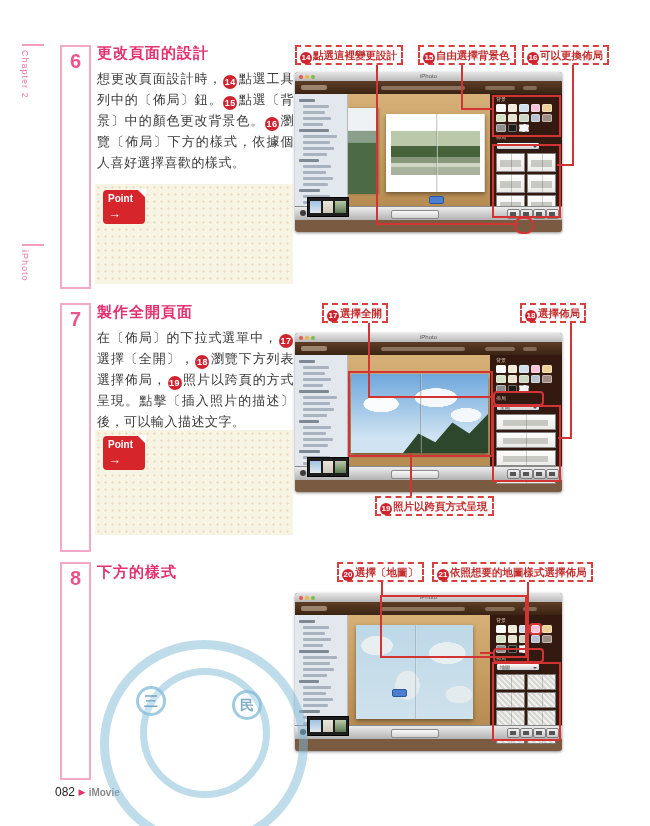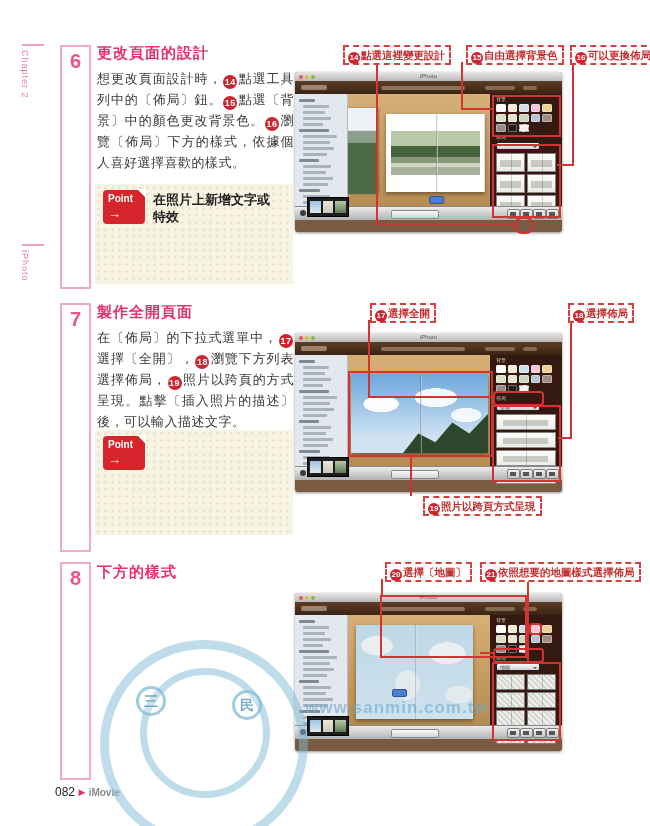--- a/index.html
+++ b/index.html
@@ -20,21 +20,21 @@
     background-image:radial-gradient(rgba(224,186,150,.38) 1px,transparent 1.2px);background-size:7px 7px;}
   .pbadge{position:absolute;left:8px;top:6px;width:42px;height:34px;background:#d6262b;border-radius:4px;}
   .pbadge:after{content:"";position:absolute;right:-1px;top:-1px;border-style:solid;border-width:0 9px 9px 0;
     border-color:transparent #fff transparent transparent;}
   .pbadge .pl{position:absolute;left:5px;top:3px;color:#fff;font-size:10px;font-weight:bold;}
   .pbadge .pa{position:absolute;left:5px;top:16px;color:#fff;font-size:13px;font-weight:bold;}
   .ptitle{position:absolute;left:58px;top:7px;width:128px;font-size:13px;font-weight:bold;color:#222;line-height:17px;}
   .pbody{position:absolute;left:9px;width:180px;font-size:12px;line-height:19px;letter-spacing:.5px;text-align:justify;}
   
   .callout{position:absolute;background:#fff;border:2px dashed #d84040;padding:1px 4px 1px 2px;
-    font-size:10.5px;font-weight:bold;color:#c22f2f;white-space:nowrap;height:14px;line-height:14px;z-index:6;margin-left:48px;}
+    font-size:10.5px;font-weight:bold;color:#c22f2f;white-space:nowrap;height:14px;line-height:14px;z-index:6;}
   .callout .numchip{width:12px;height:12px;line-height:12px;font-size:8px;vertical-align:-1px;}
   
   .rl{position:absolute;background:#d23434;z-index:5;}
   .r-rect{position:absolute;border:2px solid #d23434;z-index:5;}
   .r-circ{position:absolute;border:2px solid #d23434;border-radius:8px;z-index:5;}
   
   .win{position:absolute;left:295px;width:267px;border-radius:3px;overflow:hidden;
        box-shadow:0 1px 3px rgba(0,0,0,.45);background:#7a5a40;z-index:1;}
   .titlebar{height:9px;background:linear-gradient(#e6e6e6,#b9b9b9);position:relative;}
   .titlebar .dot{position:absolute;top:2.5px;width:4px;height:4px;border-radius:50%;}
@@ -128,21 +128,20 @@
   <div class="numbox" style="left:60px;top:45px;height:240px;">
     <span>6</span>
   </div>
   <div class="shead" style="left:97px;top:44px;">更改頁面的設計</div>
   <div class="sbody" style="left:97px;top:68px;">想更改頁面設計時，<span class="numchip">14</span>點選工具列中的〔佈局〕鈕。<span class="numchip">15</span>點選〔背景〕中的顏色更改背景色。<span class="numchip">16</span>瀏覽〔佈局〕下方的樣式，依據個人喜好選擇喜歡的樣式。</div>
   <div class="pointbox" style="left:95px;top:184px;height:100px;">
     <div class="pbadge">
       <span class="pl">Point</span>
       <span class="pa">→</span>
     </div>
-    <div class="ptitle">在照片上新增文字或特效</div>
   </div>
 
   <div class="numbox" style="left:60px;top:303px;height:245px;">
     <span>7</span>
   </div>
   <div class="shead" style="left:97px;top:303px;">製作全開頁面</div>
   <div class="sbody" style="left:97px;top:327px;">在〔佈局〕的下拉式選單中，<span class="numchip">17</span>選擇〔全開〕，<span class="numchip">18</span>瀏覽下方列表選擇佈局，<span class="numchip">19</span>照片以跨頁的方式呈現。點擊〔插入照片的描述〕後，可以輸入描述文字。</div>
   <div class="pointbox" style="left:95px;top:430px;height:105px;">
     <div class="pbadge">
       <span class="pl">Point</span>
@@ -463,21 +462,20 @@
   <div class="rl" style="left:480px;top:652px;width:14px;height:2px;"></div>
   <div class="r-rect" style="left:493px;top:648px;width:47px;height:11px;border-radius:4px;"></div>
   <div class="rl" style="left:527px;top:579px;width:2px;height:85px;"></div>
   <div class="r-rect" style="left:492px;top:662px;width:65px;height:75px;"></div>
 
   <div class="wmark">
     <div class="wm-ring" style="left:100px;top:640px;width:190px;height:190px;"></div>
     <div class="wm-ring" style="left:140px;top:668px;width:116px;height:116px;border-width:7px;"></div>
     <div class="wm-cc" style="left:136px;top:686px;">三</div>
     <div class="wm-cc" style="left:232px;top:690px;">民</div>
-    <div class="wm-t2">www.sanmin.com.tw</div>
   </div>
 
   <div class="footer">
     <span>082</span>
     <span class="arr">▶</span>
     <span class="bk">iMovie</span>
   </div>
 
 </div>
 

